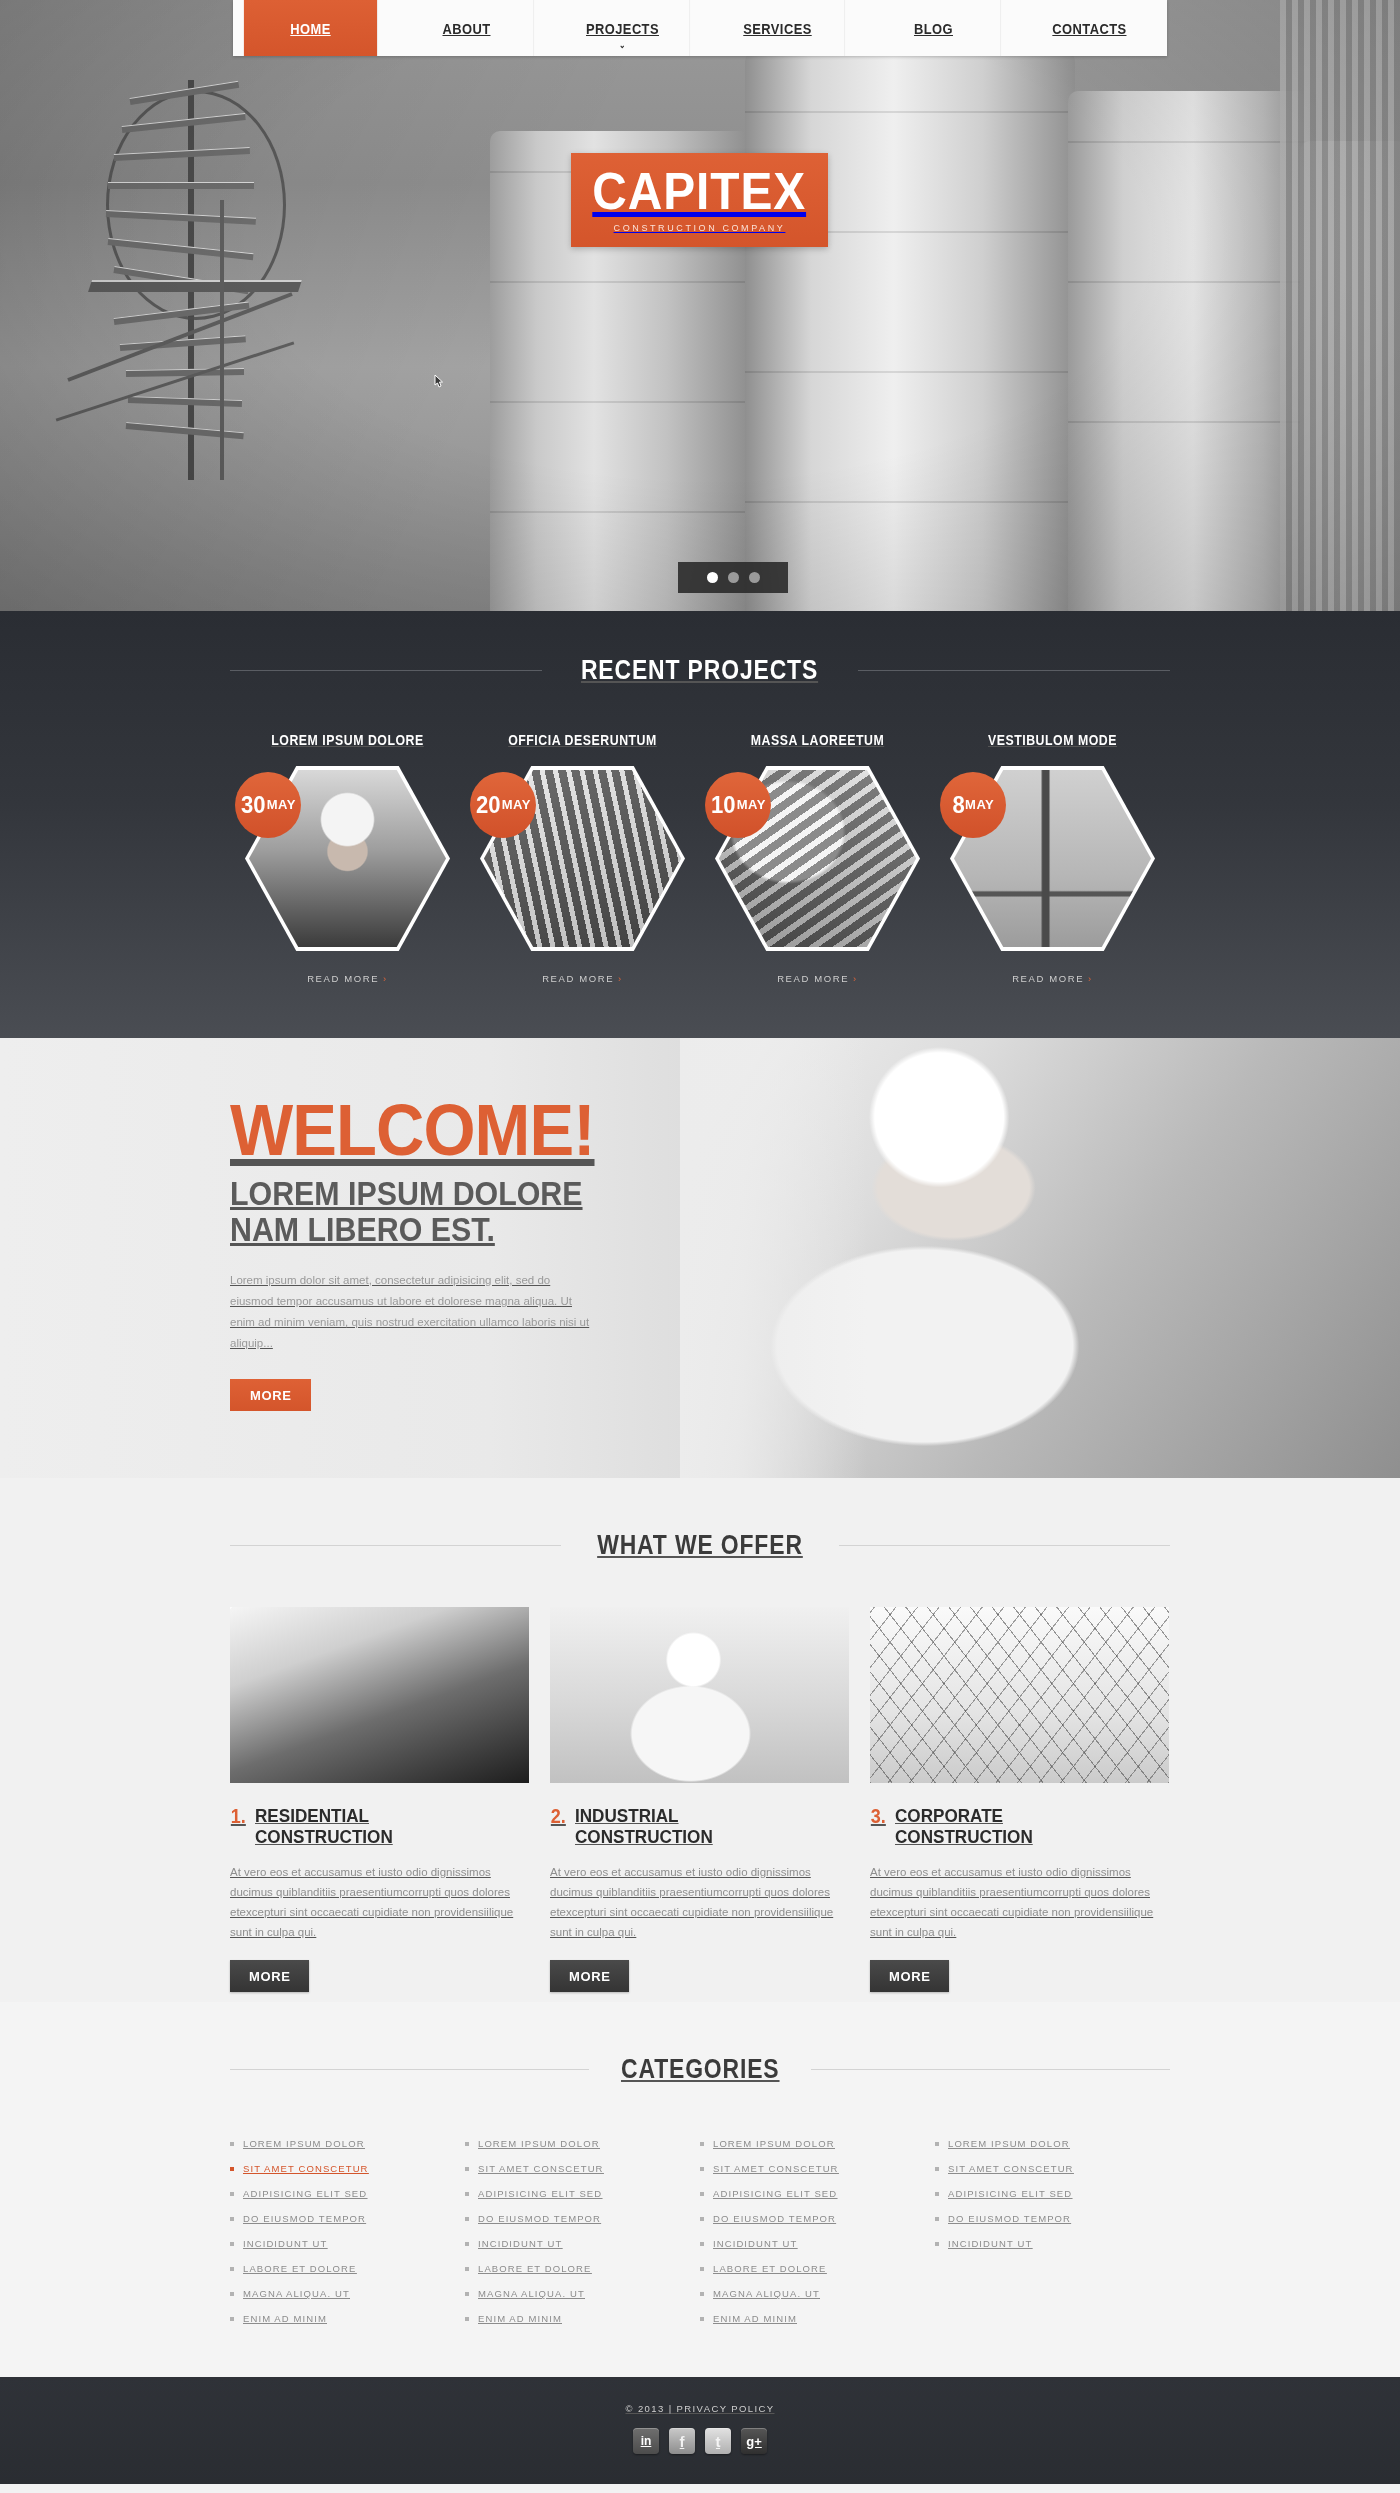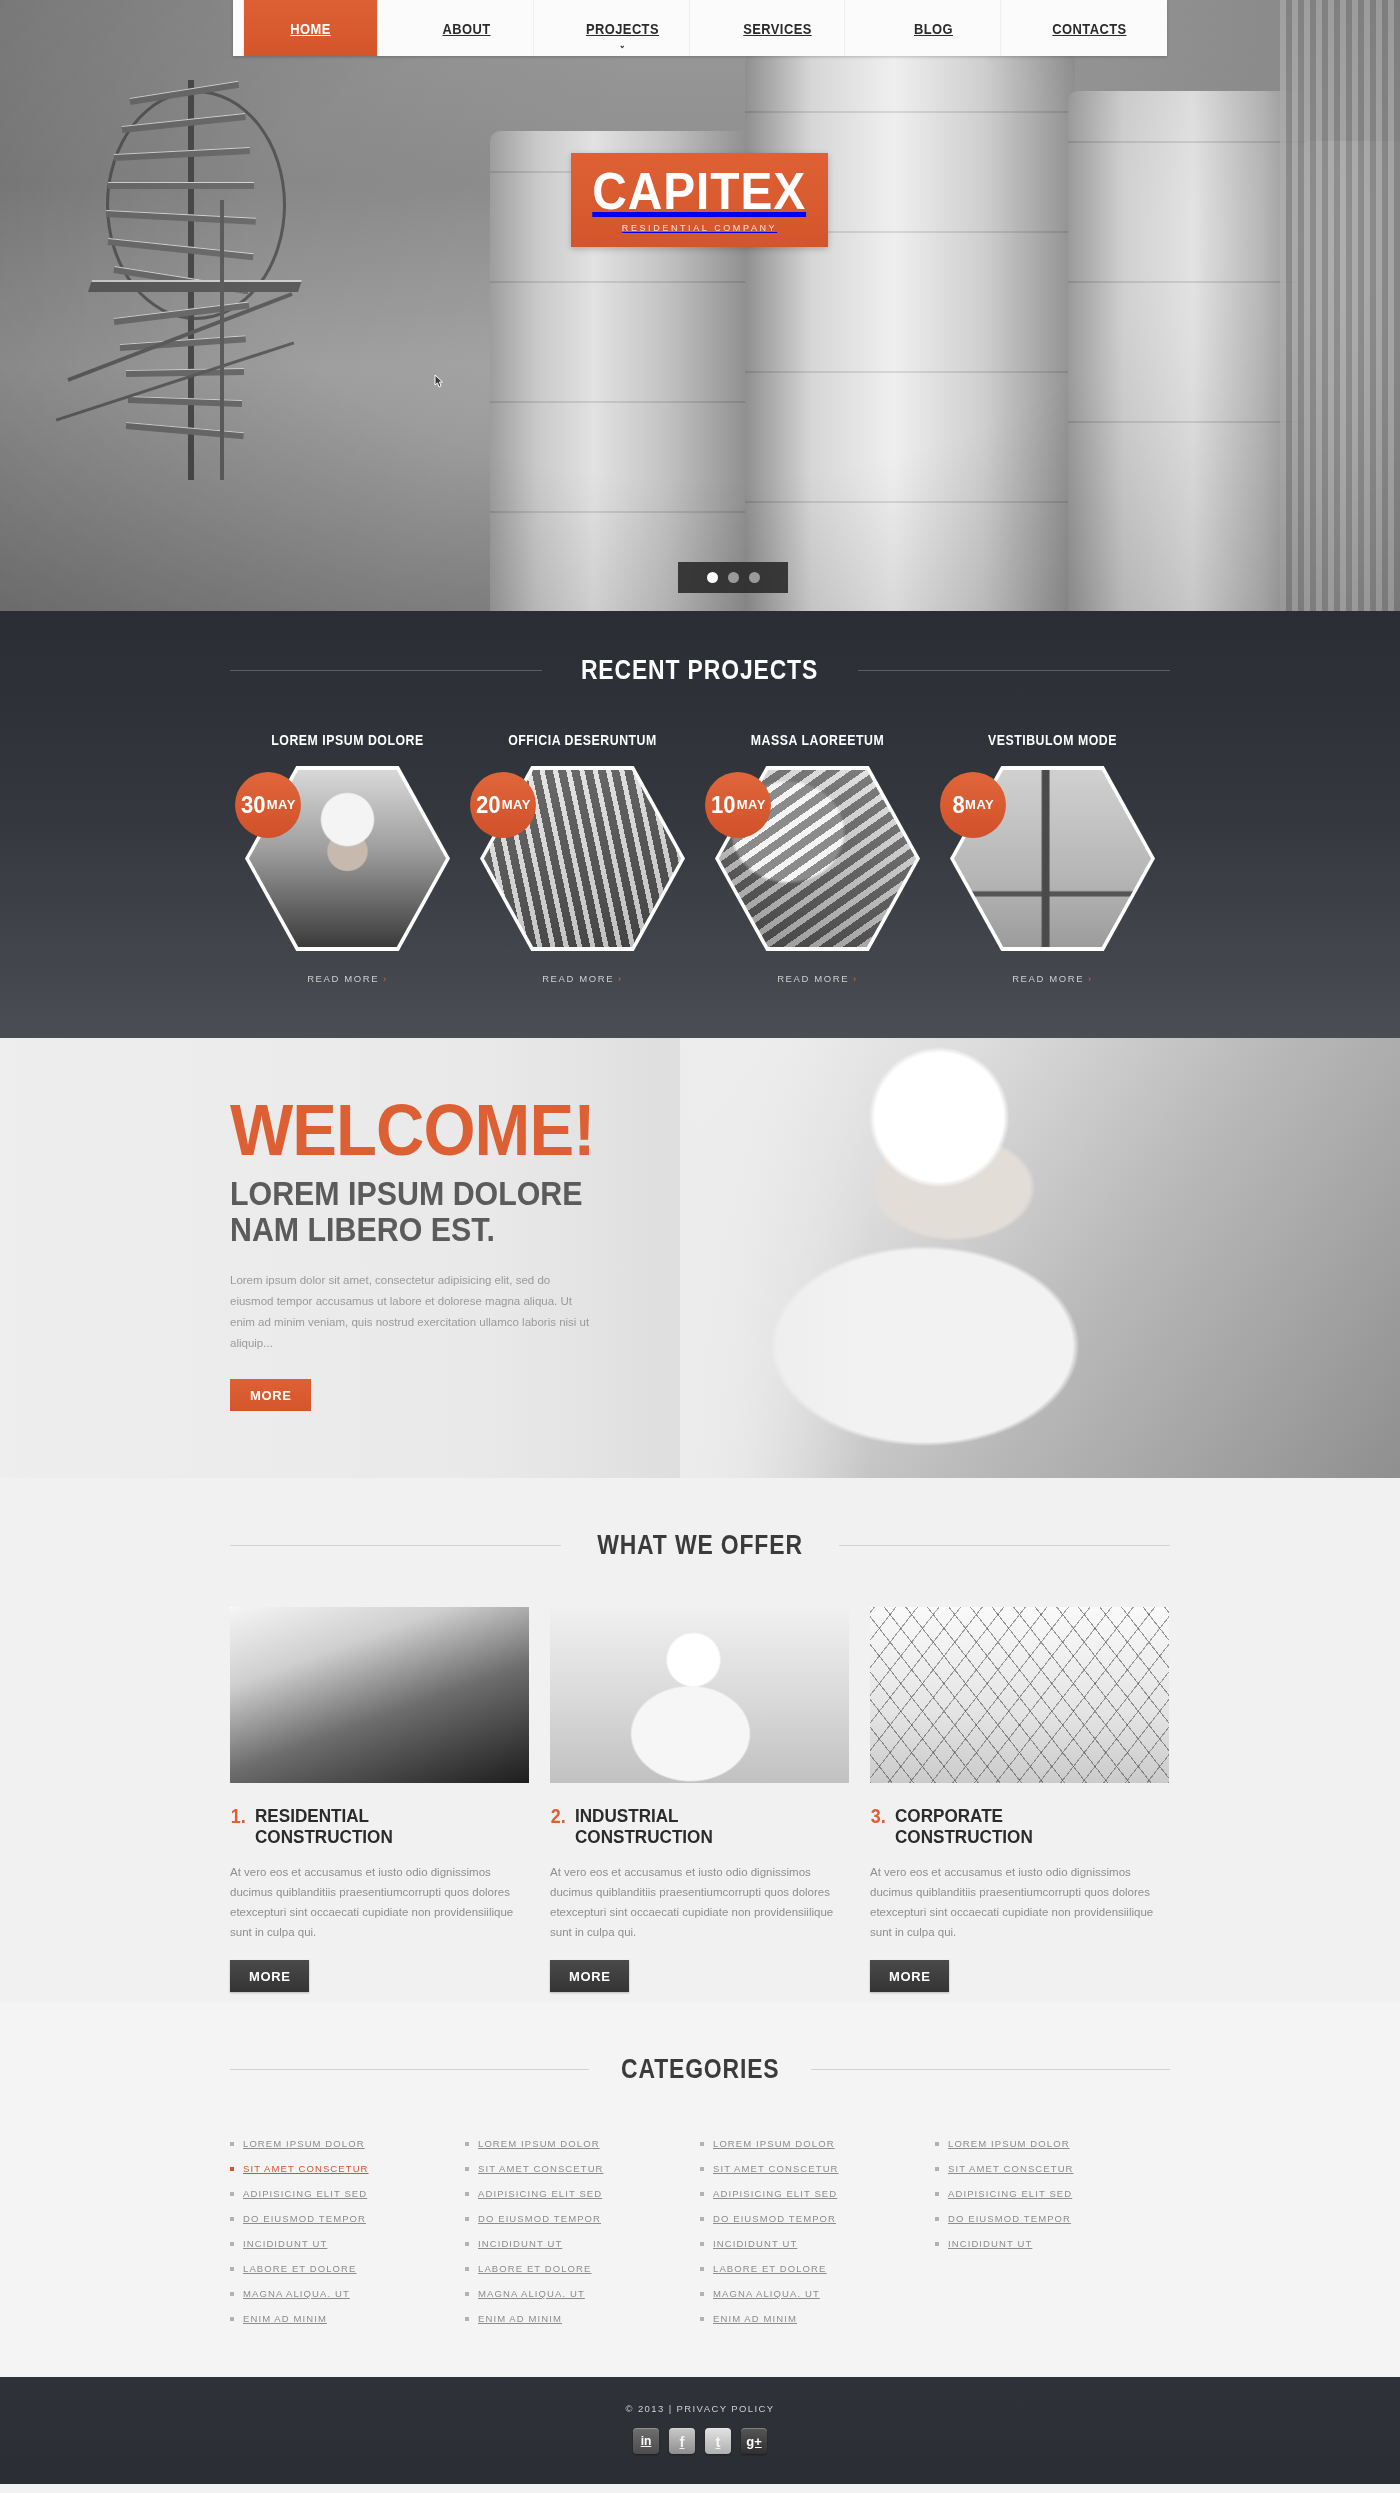--- a/index.html
+++ b/index.html
@@ -3,21 +3,21 @@
 <meta charset="utf-8">
 <style>
   * { margin:0; padding:0; box-sizing:border-box; }
   html,body { width:1400px; }
   body {
     font-family:"Liberation Sans", sans-serif;
     background:#f2f2f2;
     color:#555;
     -webkit-font-smoothing:antialiased;
   }
-  .page { width:1400px; position:relative; overflow:hidden; }
+  .page { width:1400px; position:relative; overflow:hidden;text-decoration:underline; }
 
   
   .hero {
     position:relative;
     height:611px;
     background:
       linear-gradient(115deg, rgba(0,0,0,0.10) 0%, rgba(0,0,0,0) 40%),
       linear-gradient(180deg,#9a9a9a 0%, #8e8e8e 30%, #a3a3a3 60%, #8a8a8a 100%);
     overflow:hidden;
   }
@@ -387,21 +387,21 @@
         <a class="nav-item" href="#">
           <span>BLOG</span>
         </a>
         <a class="nav-item" href="#">
           <span>CONTACTS</span>
         </a>
       </nav>
 
     <a class="logo" href="#">
       <div class="logo-title">CAPITEX</div>
-      <div class="logo-sub">RESIDENTIAL COMPANY</div>
+      <div class="logo-sub">CONSTRUCTION COMPANY</div>
     </a>
 
     <div class="slider-dots" id="dots">
         <span class="dot active"></span>
         <span class="dot"></span>
         <span class="dot"></span>
       </div>
 
     <svg class="cursor" viewBox="0 0 16 20">
       <path d="M5 2 L5 12 L7.5 10 L9 14 L11 13 L9.5 9 L12.5 9 Z" fill="#3a3a3a" stroke="#fff" stroke-width="1"></path>

